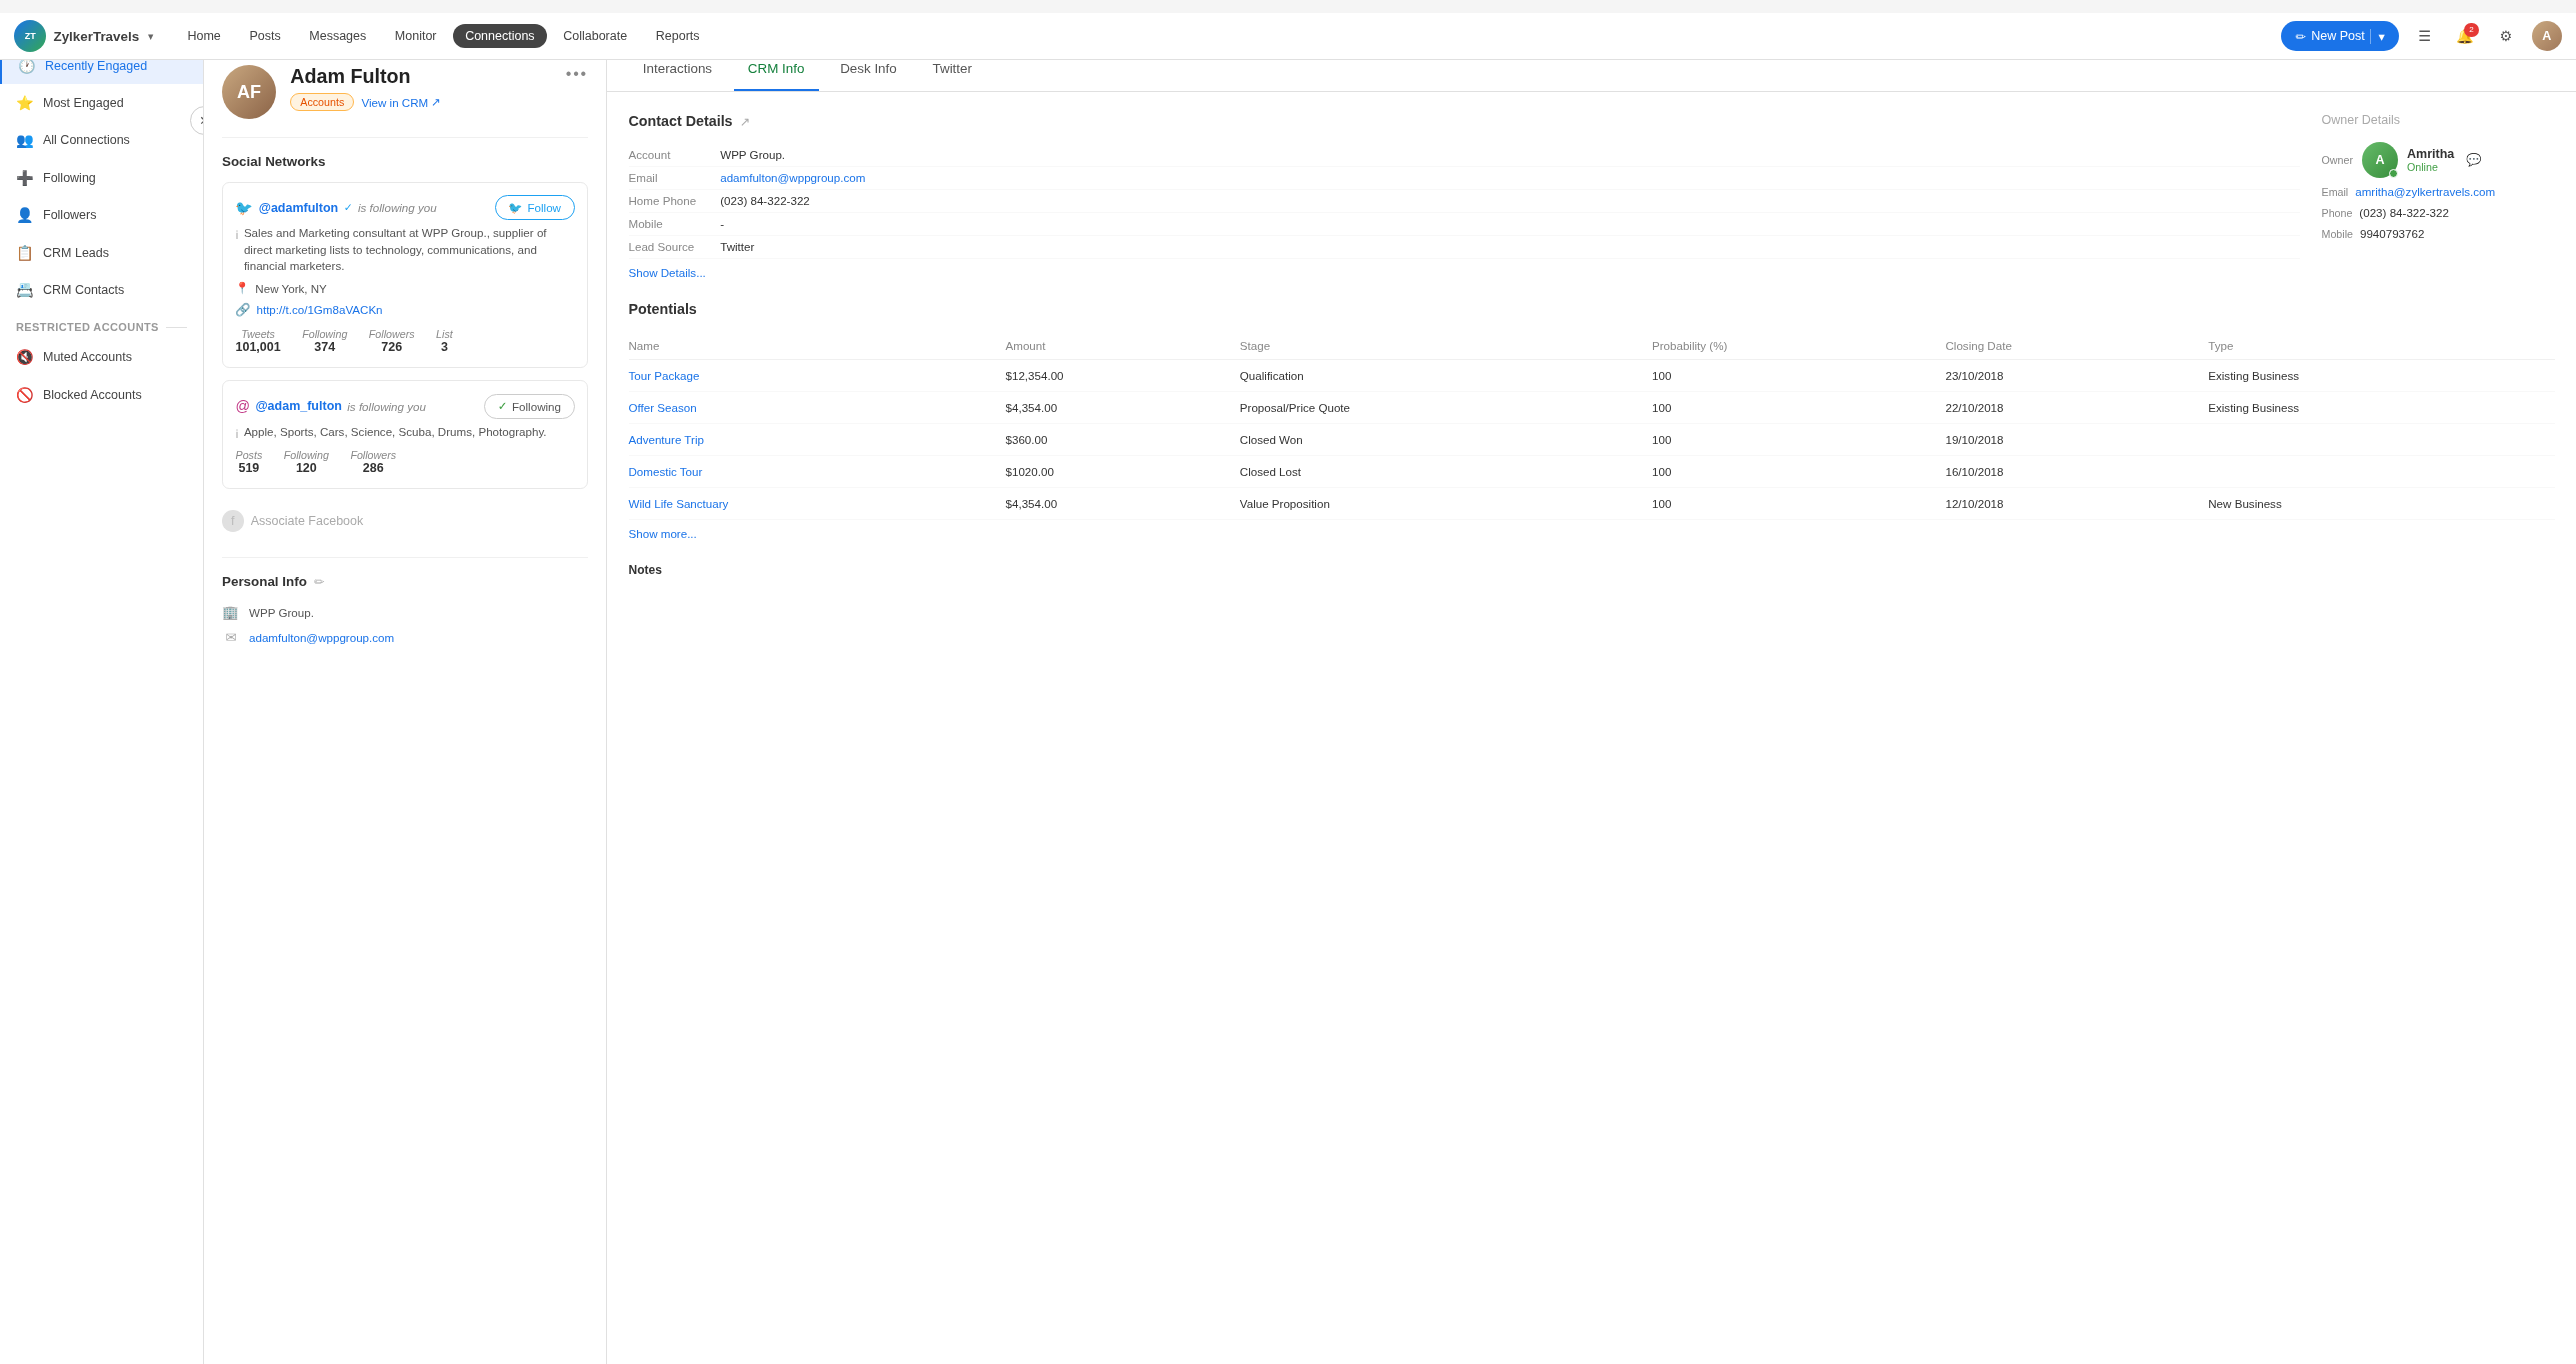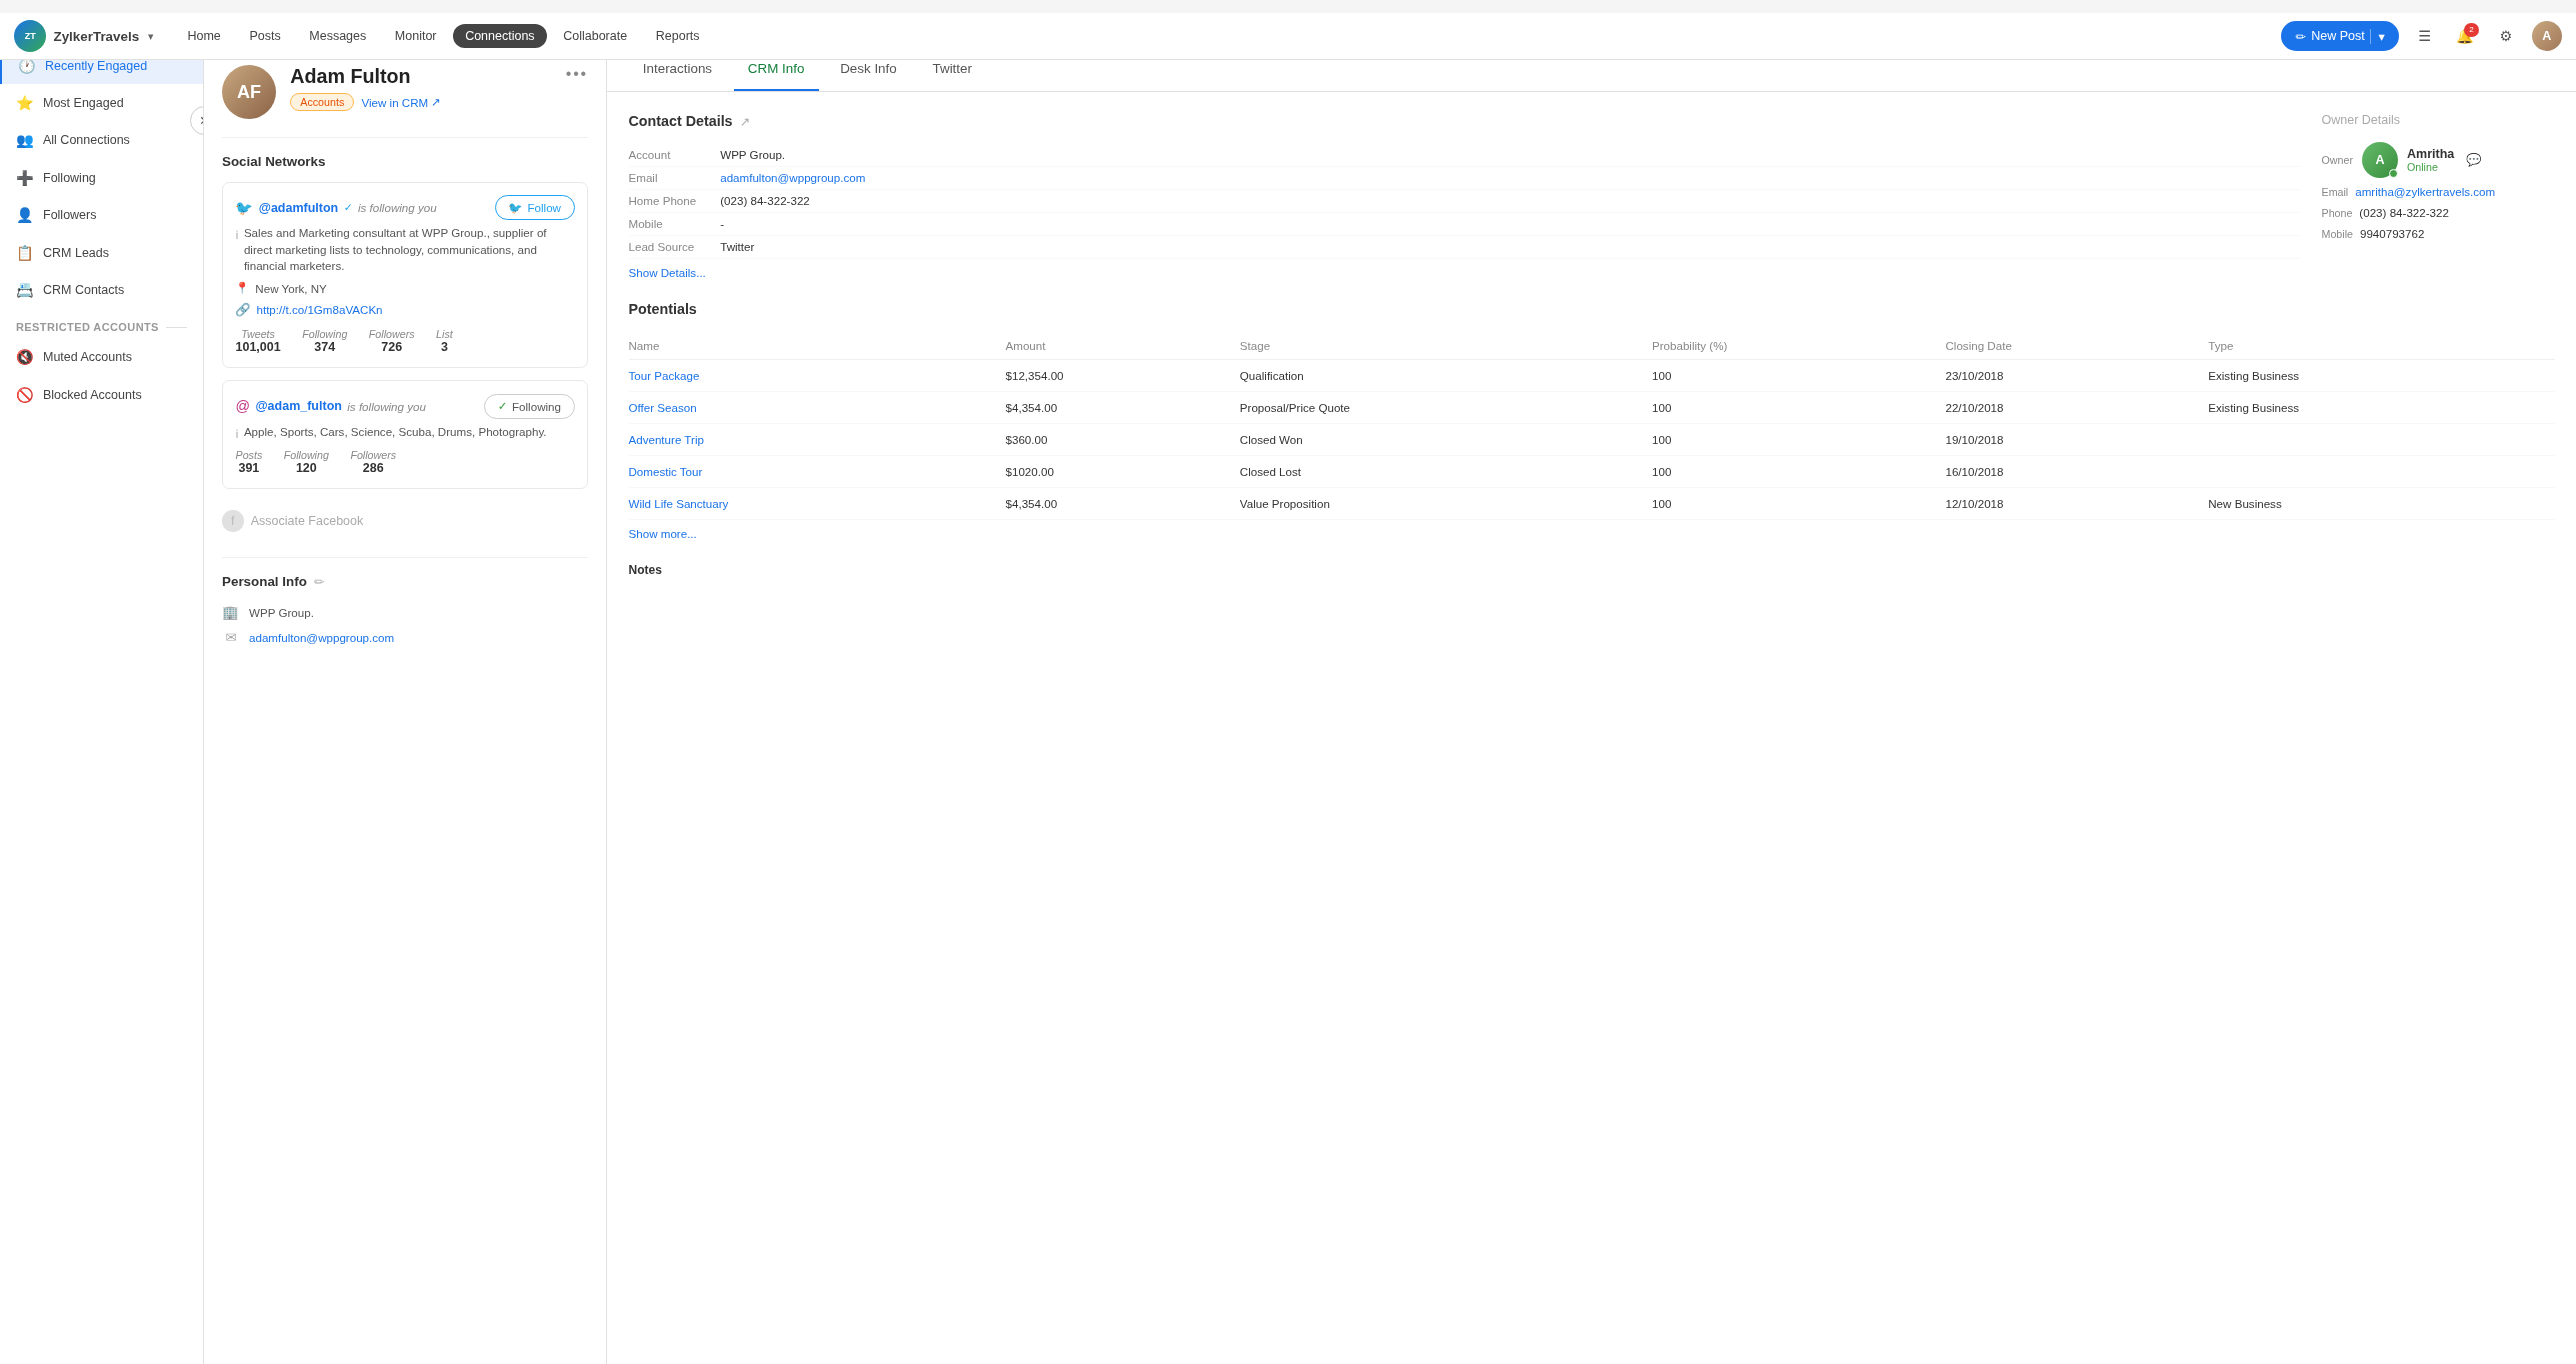--- a/index.html
+++ b/index.html
@@ -351,21 +351,21 @@
             <span>Following</span>
           </button>
         </div>
         <div class="bio-row">
           <span class="bio-icon">ℹ</span>
           <span>Apple, Sports, Cars, Science, Scuba, Drums, Photography.</span>
         </div>
         <div class="stats-row" id="instagram-stats">
             <div class="stat-item">
               <div class="stat-label">Posts</div>
-    <div class="stat-value">391</div>
+    <div class="stat-value">519</div>
             </div>
             <div class="stat-item">
               <div class="stat-label">Following</div>
     <div class="stat-value">120</div>
             </div>
             <div class="stat-item">
               <div class="stat-label">Followers</div>
     <div class="stat-value">286</div>
             </div>
           </div>

